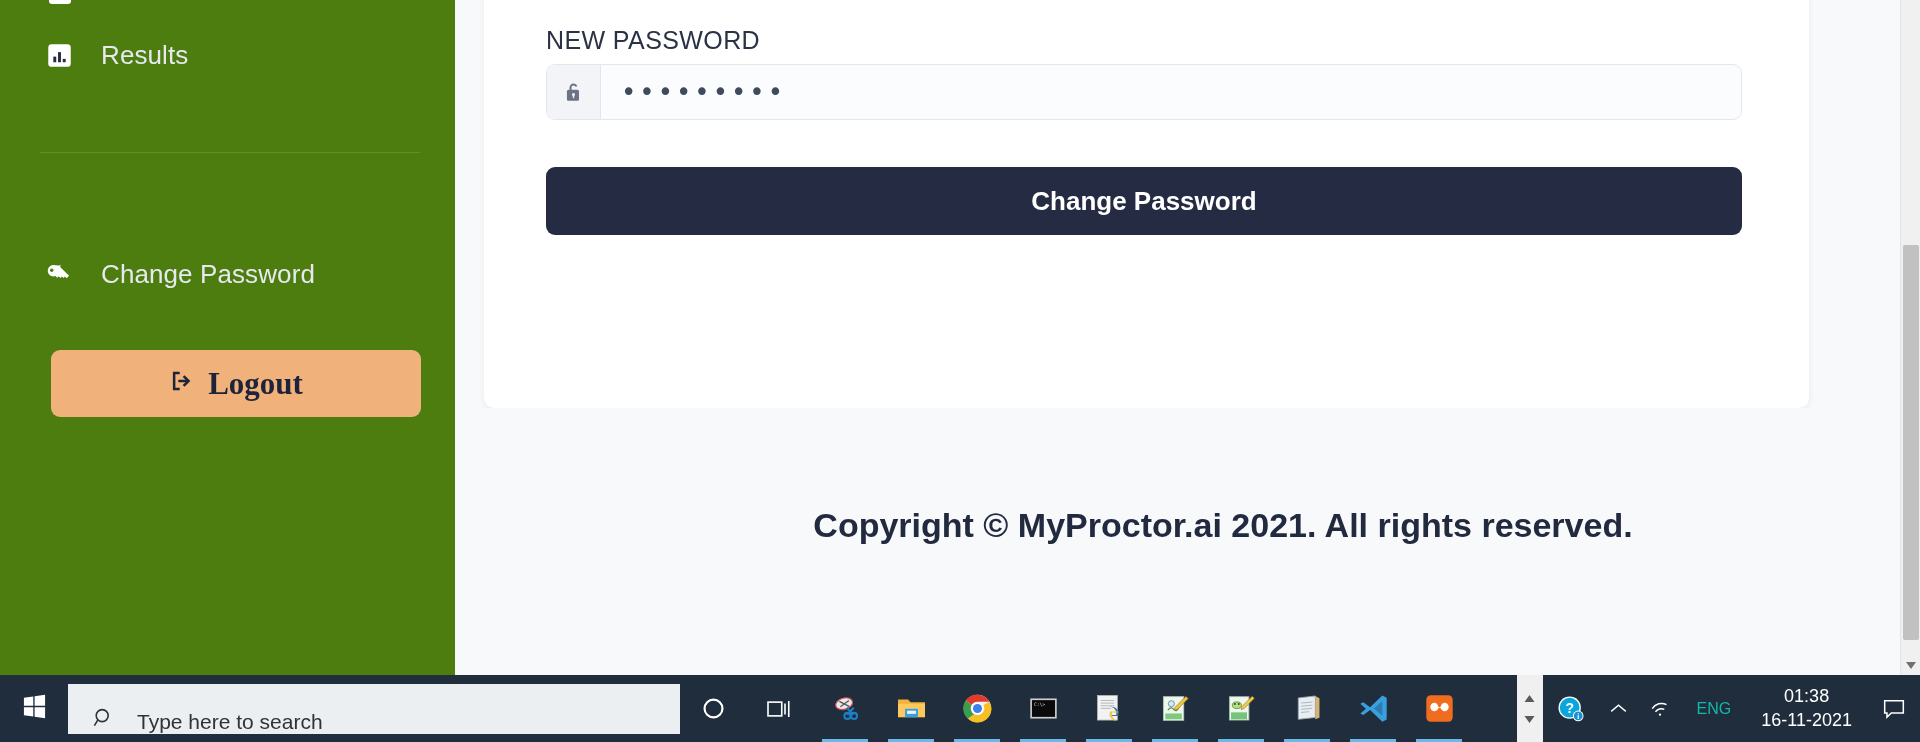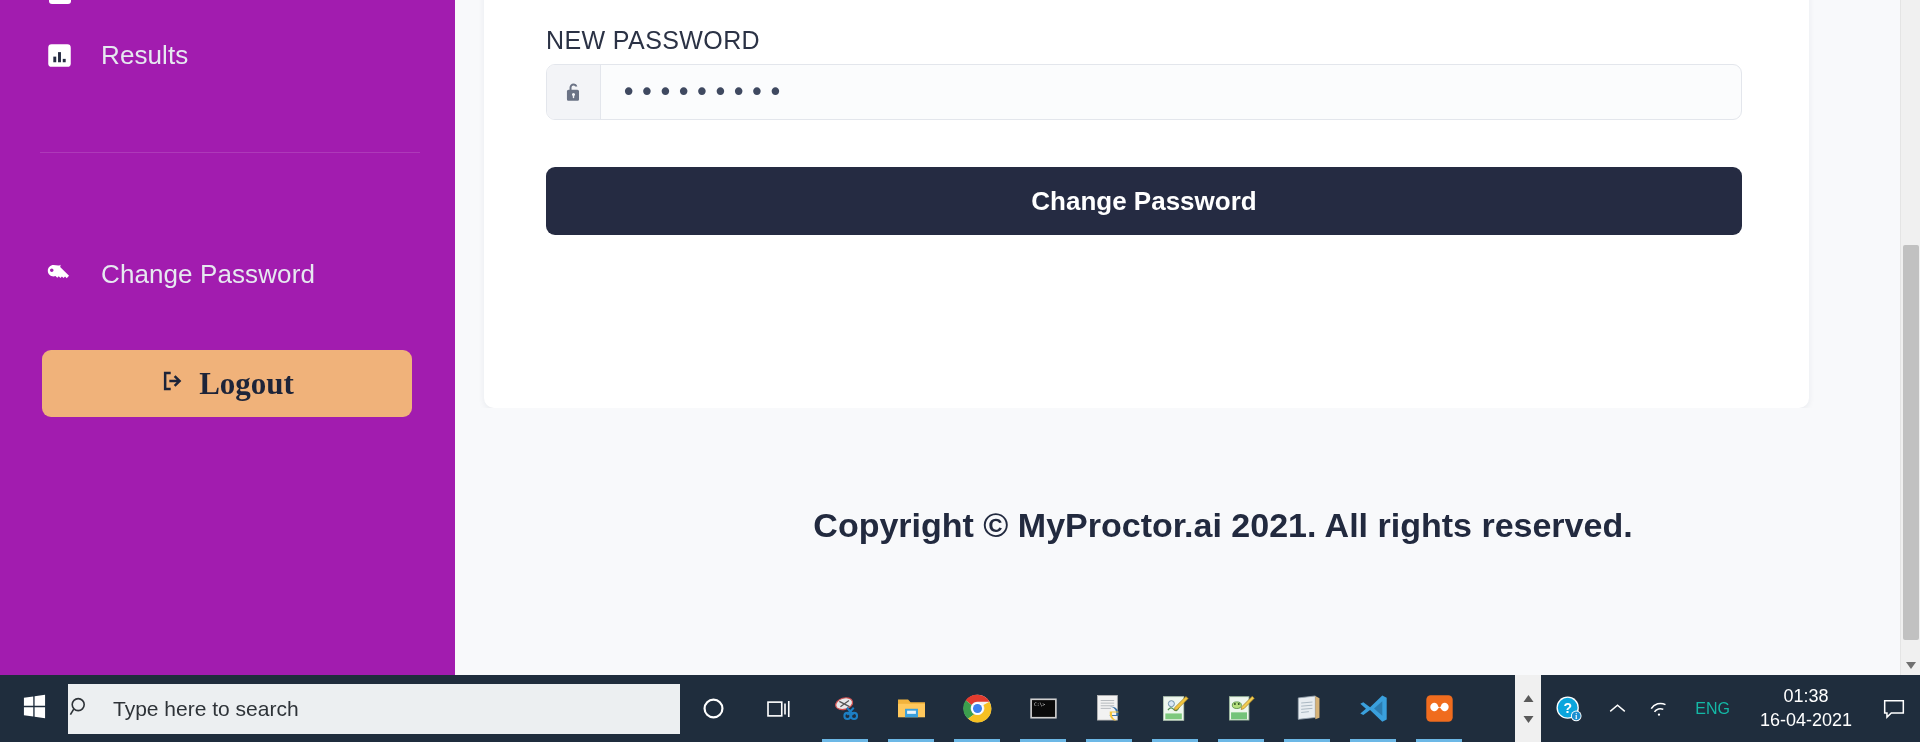--- a/index.html
+++ b/index.html
@@ -15,21 +15,21 @@
     position: absolute; left: 0; top: 0;
     width: 1920px; height: 675px;
     background: #f8f9fb;
     overflow: hidden;
   }
 
   
   #sidebar {
     position: absolute; left: 0; top: 0;
     width: 455px; height: 675px;
-    background: #a21caf;
+    background: #4d7c0f;
   }
   .nav-item {
     position: absolute;
     left: 40px;
     width: 380px;
     height: 46px;
     display: flex;
     align-items: center;
     cursor: pointer;
   }
@@ -64,21 +64,21 @@
     width: 22px; height: 22px; background: #fff; border-radius: 3px;
     margin-left: 9px;
   }
   #nav-cut .tail {
     margin-left: 34px; color: #e6e9f0; font-size: 26px; line-height: 1;
   }
 
   
   #logout-btn {
     position: absolute;
-    left: 42px; top: 350px;
+    left: 51px; top: 350px;
     width: 370px; height: 67px;
     background: #f0b27a;
     border: none;
     border-radius: 9px;
     display: flex;
     align-items: center;
     justify-content: center;
     gap: 13px;
     cursor: pointer;
     color: #1d2439;
@@ -212,21 +212,22 @@
   }
   #start-btn {
     width: 68px; height: 67px;
     display: flex; align-items: center; justify-content: center;
     cursor: pointer;
   }
   #search-box {
     width: 612px; height: 50px;
     background: #eceff1;
     display: flex;
-    align-items: center;
+    align-items: flex-end;
+    padding-left: 24px;
     gap: 21px;
     cursor: text;
   }
   #search-text {
     font-size: 21px;
     color: #2e3338;
   }
   #tb-icons {
     display: flex;
     align-items: center;
@@ -536,21 +537,21 @@
         <path d="M4.2 10.5A10.4 10.4 0 0 1 18.4 9.6"></path>
         <path d="M6.6 14.2a6.7 6.7 0 0 1 8.8-.6"></path>
         <circle cx="10.3" cy="17.6" r="1.1" fill="#ffffff" stroke="none"></circle>
       </svg>
     </div>
 
     <div id="tray-lang">ENG</div>
 
     <div id="tray-clock">
       <div>01:38</div>
-      <div>16-04-2021</div>
+      <div>16-11-2021</div>
     </div>
 
     <div class="tray-item" style="width:52px">
       <svg width="26" height="26" viewBox="0 0 24 24" fill="none" stroke="#ffffff" stroke-width="1.4">
         <path d="M3.4 4.3h17.2v11.4H9.5l-4 3.8v-3.8H3.4z"></path>
       </svg>
     </div>
   </div>
 </div>
 

